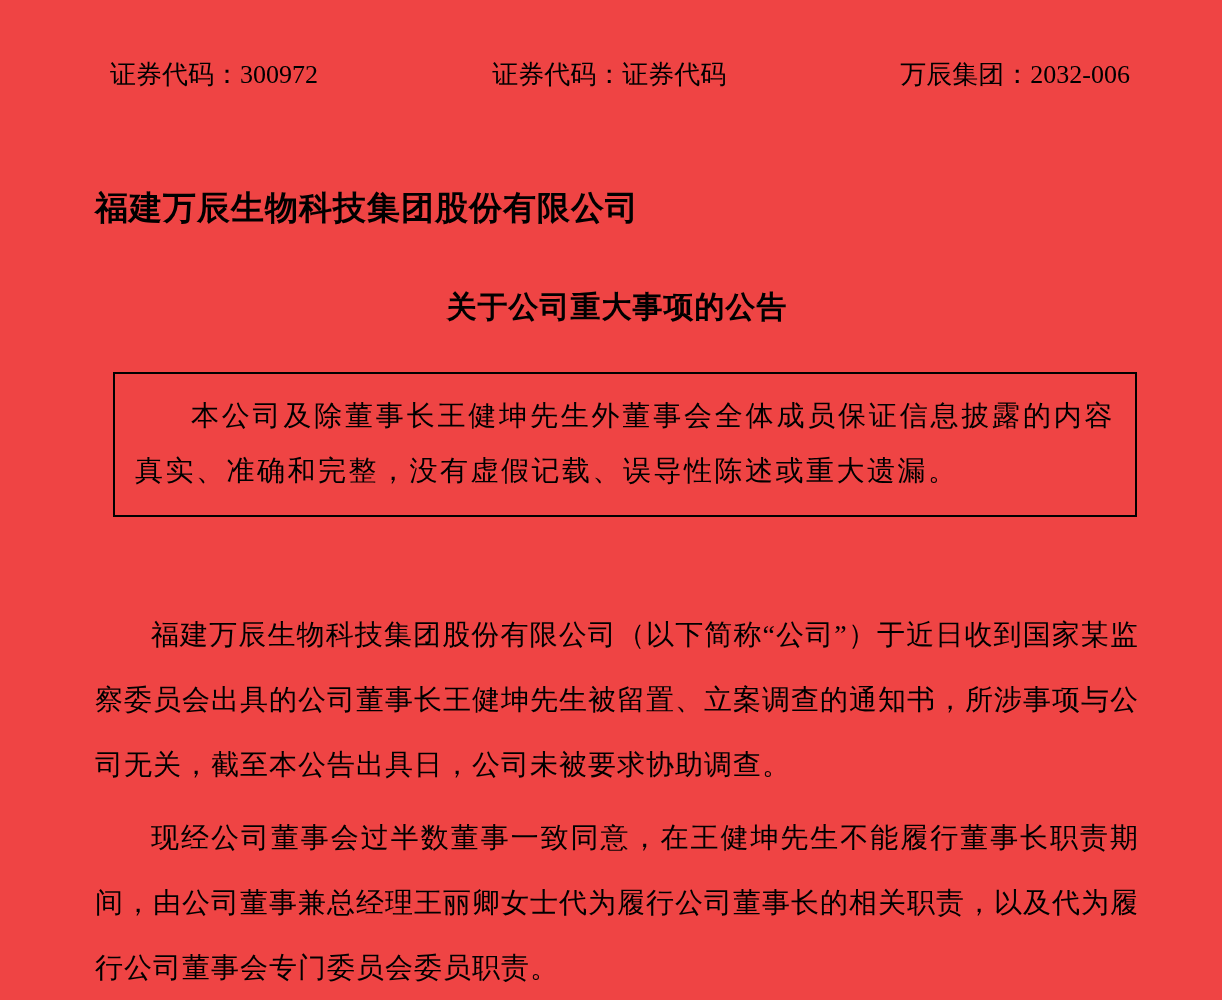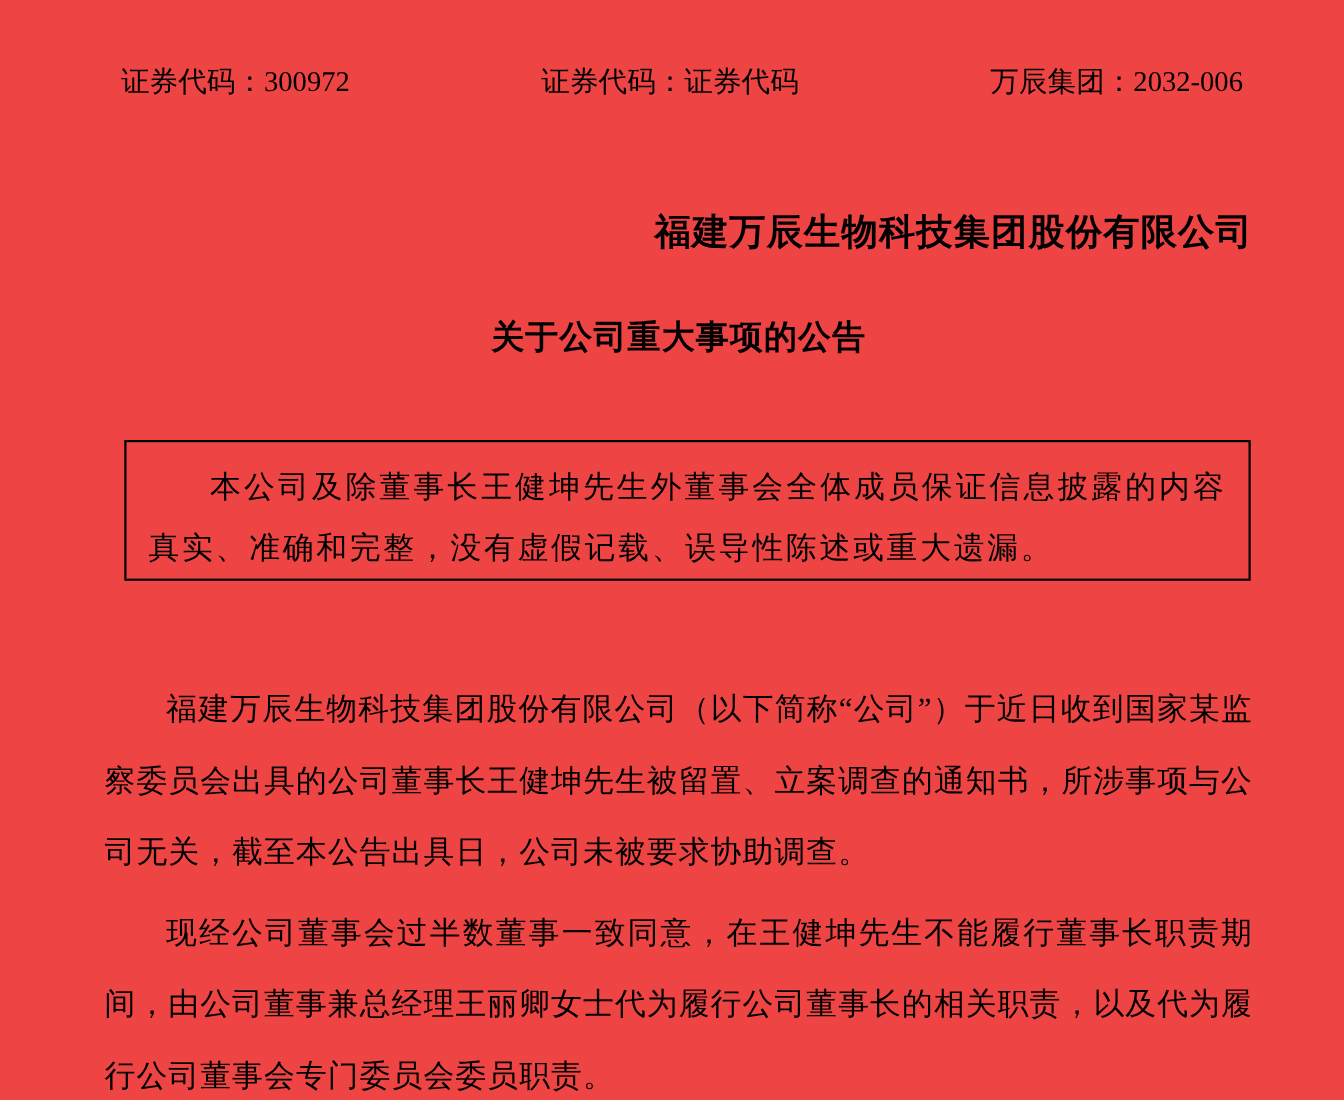--- a/index.html
+++ b/index.html
@@ -22,43 +22,43 @@
     display: flex;
     justify-content: space-between;
     align-items: baseline;
     font-size: 26px;
     line-height: 33px;
     white-space: nowrap;
   }
   .doc-title {
     margin: 100px 0 0 95px;
     width: 1044px;
-    text-align: right;
-    font-family: Liberation Sans, sans-serif;
+    text-align: left;
+    font-family: Liberation Mono, monospace;
     font-weight: bold;
     font-size: 33px;
     line-height: 40px;
     letter-spacing: 1px;
   }
   .doc-subtitle {
     margin: 58px 0 0 95px;
     width: 1044px;
     text-align: center;
     font-family: "Liberation Sans", sans-serif;
     font-weight: bold;
     font-size: 30px;
     line-height: 36px;
     letter-spacing: 1px;
   }
   .disclaimer-box {
     box-sizing: border-box;
-    margin: 75px 0 0 113px;
+    margin: 47px 0 0 113px;
     width: 1024px;
     border: 2px solid #000000;
-    padding: 14px 20px 0 20px;
+    padding: 14px 20px 17px 20px;
   }
   .disclaimer-box p {
     margin: 0;
     font-size: 28px;
     line-height: 55px;
     letter-spacing: 2.5px;
     text-align: justify;
     text-indent: 2em;
   }
   .body-para {

